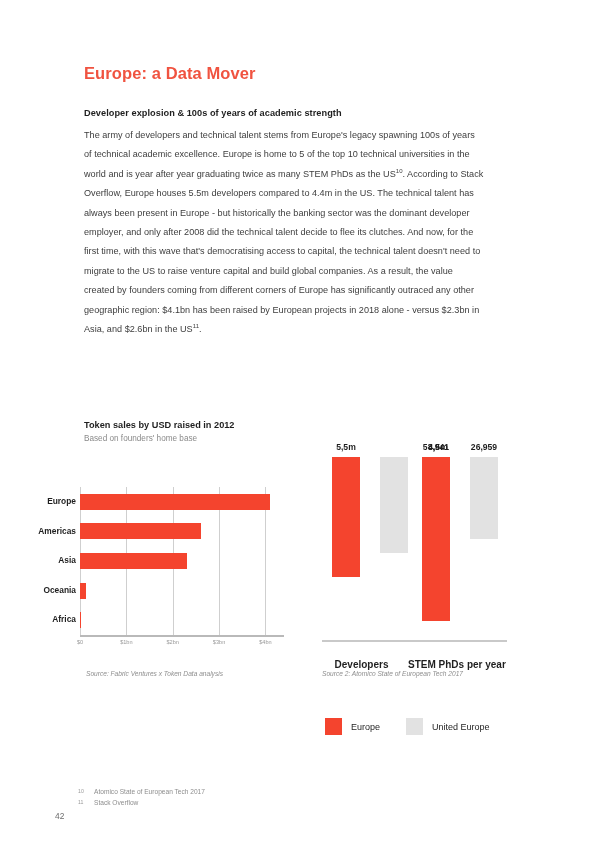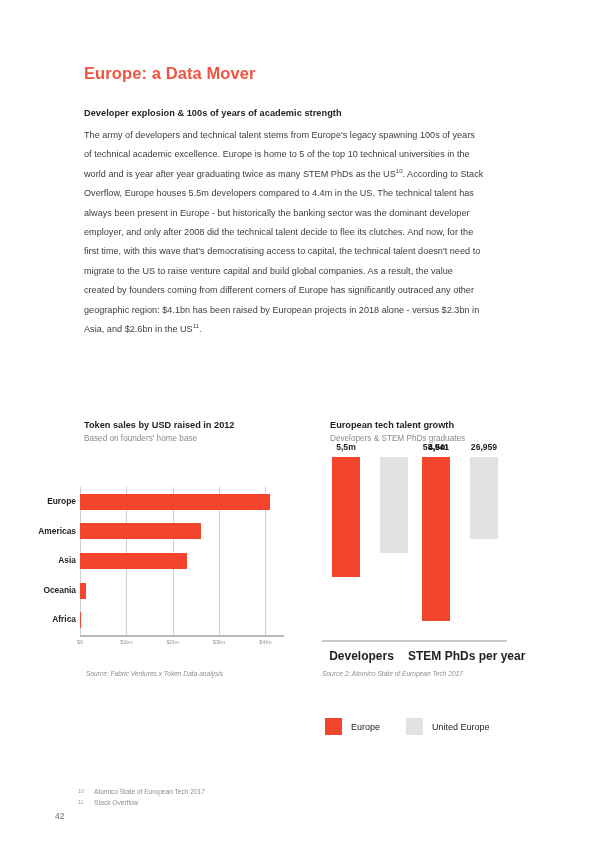--- a/index.html
+++ b/index.html
@@ -207,22 +207,22 @@
     position: absolute;
     left: 50%;
     transform: translateX(-50%);
     font-size: 8.6px;
     font-weight: bold;
     color: #1f1f1f;
     white-space: nowrap;
   }
   .vcat {
     position: absolute;
-    top: 194px;
-    font-size: 12px;
+    top: 204px;
+    font-size: 10px;
     font-weight: bold;
     color: #1f1f1f;
     text-align: center;
     white-space: nowrap;
   }
   .src-right {
     position: absolute;
     left: 322px;
     top: 670px;
   }
@@ -336,24 +336,20 @@
         <span style="left: 0%;">$0</span>
         <span style="left: 22.7273%;">$1bn</span>
         <span style="left: 45.4545%;">$2bn</span>
         <span style="left: 68.1818%;">$3bn</span>
         <span style="left: 90.9091%;">$4bn</span>
       </div>
   </div>
 
   <div class="source-note src-left">Source: Fabric Ventures x Token Data analysis</div>
 
-  <div class="chart-right">
-    <div class="chart-title">European tech talent growth</div>
-    <div class="chart-sub">Developers &amp; STEM PhDs graduates</div>
-  </div>
 
   <div class="vbar-area">
     <div id="vgroups">
         <div class="vgroup" style="left: 10px;">
           <div class="vbar" style="height: 120px;">
             <div class="fill eu" style="height: 100%; background: rgb(244, 68, 46);"></div>
             <div class="vval" style="bottom: 125px;">5,5m</div>
           </div>
           <div class="vbar" style="height: 96px;">
             <div class="fill us" style="height: 100%; background: rgb(226, 226, 226);"></div>

